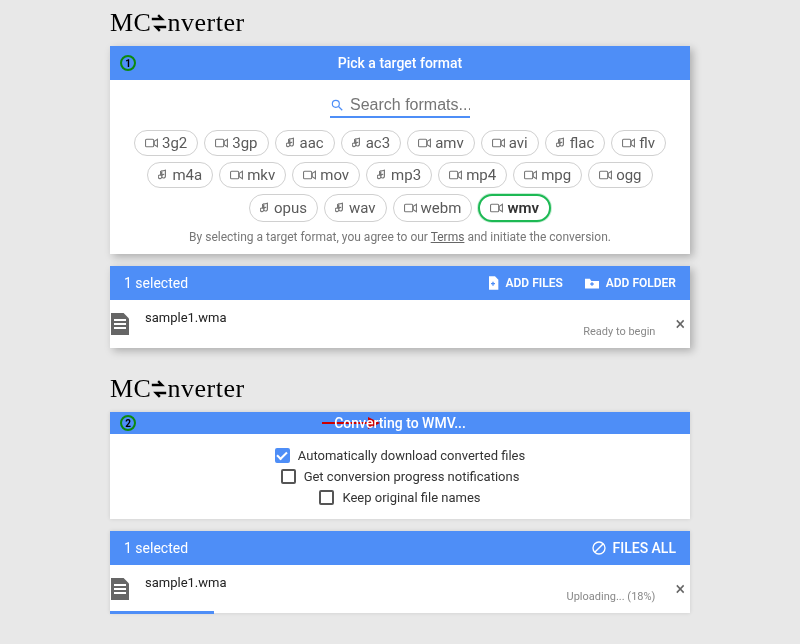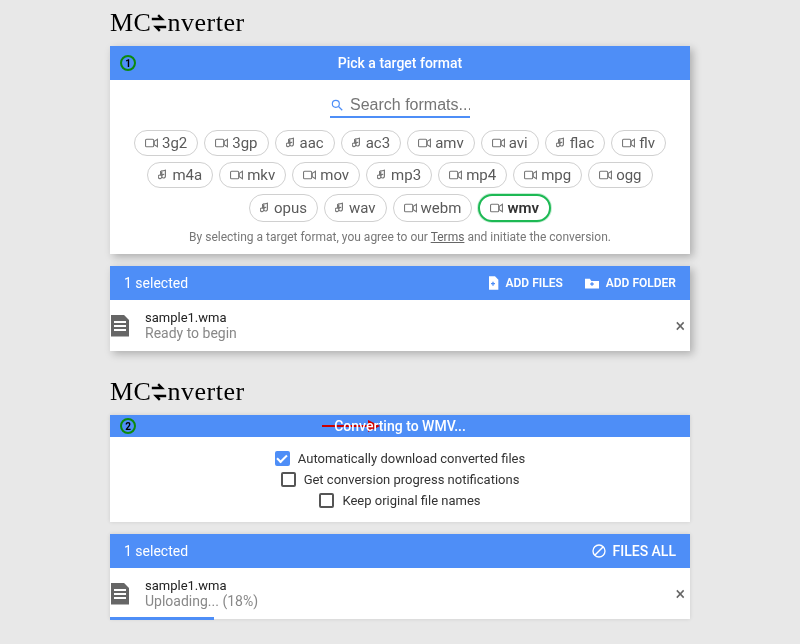--- a/index.html
+++ b/index.html
@@ -144,21 +144,21 @@
     clip-path: polygon(0 0, 70% 0, 100% 25%, 100% 100%, 0 100%);
     position: relative;
   }
   .file-icon::after {
     content: ""; position: absolute;
     left: 3px; right: 3px; top: 6px; height: 2px;
     background: #fff; box-shadow: 0 4px 0 #fff, 0 8px 0 #fff;
   }
   .file-meta { flex: 1; text-align: left; }
   .file-name { font-size: 13px; color: #222; }
-  .file-sub { font-size: 14px; color: #888; }
+  .file-sub { font-size: 11px; color: #888; text-align: right; }
   .close-x {
     font-size: 18px; color: #666; cursor: pointer;
     padding: 0 4px; line-height: 1;
   }
   .options {
     display: flex;
     flex-direction: column;
     align-items: center;
     gap: 6px;
     padding: 14px 16px;

